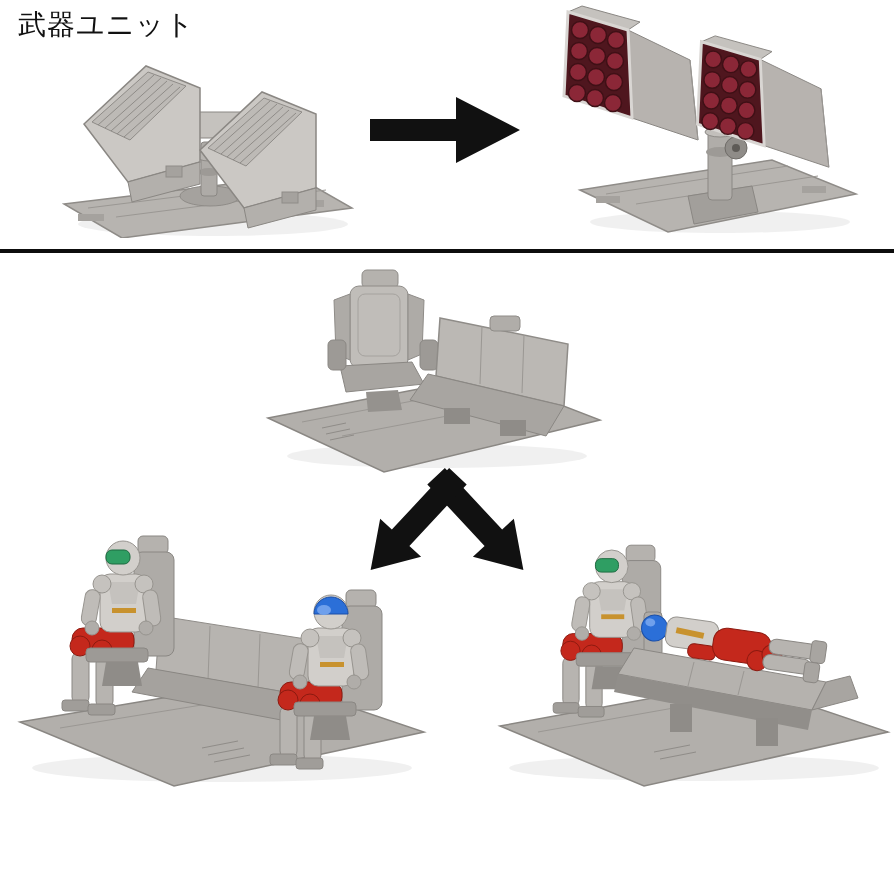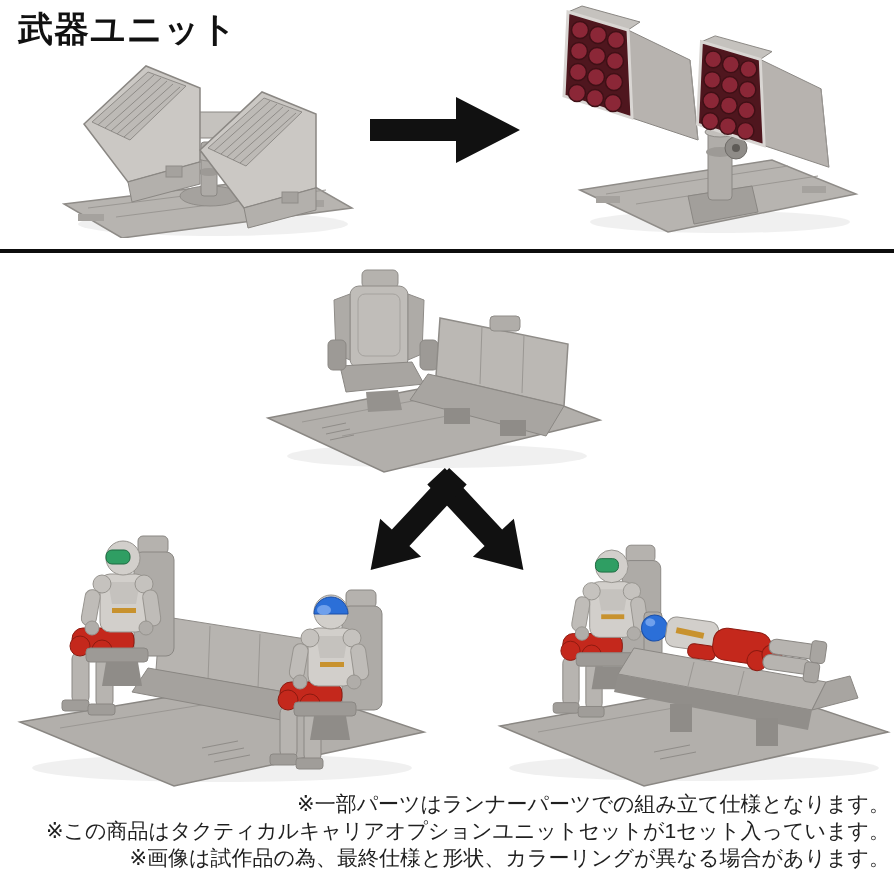--- a/index.html
+++ b/index.html
@@ -2,21 +2,21 @@
 <html><head>
 <meta charset="utf-8">
 <style>
   html,body{margin:0;padding:0;background:#ffffff;}
   #stage{
     position:relative;width:894px;height:874px;background:#ffffff;
     font-family:"Liberation Sans","DejaVu Sans",sans-serif;overflow:hidden;
   }
   .abs{position:absolute;}
   .section-label{
-    font-size:35px;font-weight:700;color:#111111;letter-spacing:1px;
+    font-size:28px;font-weight:400;color:#111111;letter-spacing:1px;
     white-space:nowrap;
   }
   #weapon-label{left:18px;top:6px;}
   #seatbed-label{left:18px;top:271px;}
   #divider{left:0;top:249px;width:894px;height:4px;background:#0d0d0d;}
   #notes{
     right:4px;top:790px;width:880px;text-align:right;
     font-size:21px;line-height:27px;color:#1f1f1f;font-weight:500;
   }
   .note-line{white-space:nowrap;}
@@ -294,19 +294,14 @@
         <circle cx="266" cy="146" r="10" fill="#c4281c" stroke="#8c1a10"></circle>
         <circle cx="280" cy="138" r="10" fill="#c4281c" stroke="#8c1a10"></circle>
         <rect x="276" y="122" width="48" height="15" rx="7" fill="#b7b4b0" stroke="#8a8783"></rect>
         <rect x="272" y="138" width="48" height="15" rx="7" fill="#b7b4b0" stroke="#8a8783"></rect>
         <rect x="318" y="118" width="15" height="22" rx="4" fill="#a8a5a1" stroke="#8a8783"></rect>
         <rect x="314" y="140" width="15" height="20" rx="4" fill="#a8a5a1" stroke="#8a8783"></rect>
       </g>
     </g>
   </svg>
 
-  <div id="notes" class="abs">
-    <div class="note-line">※一部パーツはランナーパーツでの組み立て仕様となります。</div>
-    <div class="note-line">※この商品はタクティカルキャリアオプションユニットセットが1セット入っています。</div>
-    <div class="note-line">※画像は試作品の為、最終仕様と形状、カラーリングが異なる場合があります。</div>
-  </div>
 
 </div>
 
 </body></html>

